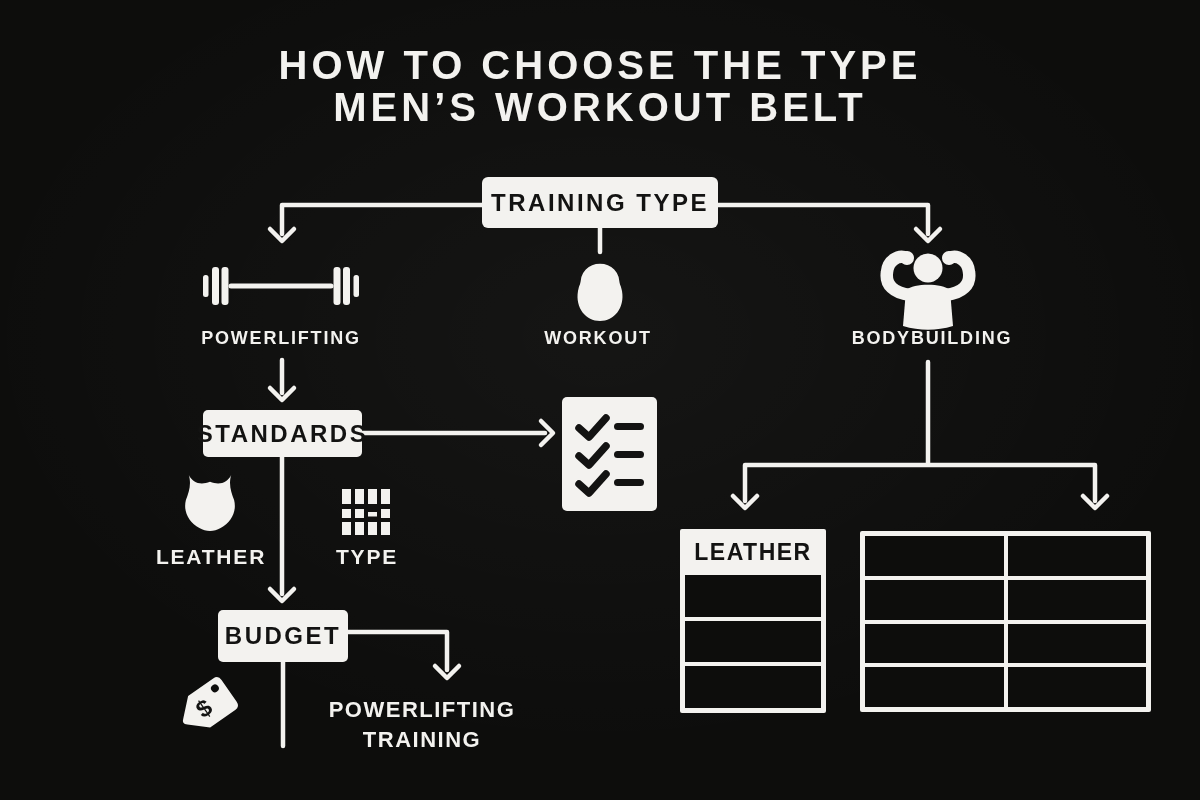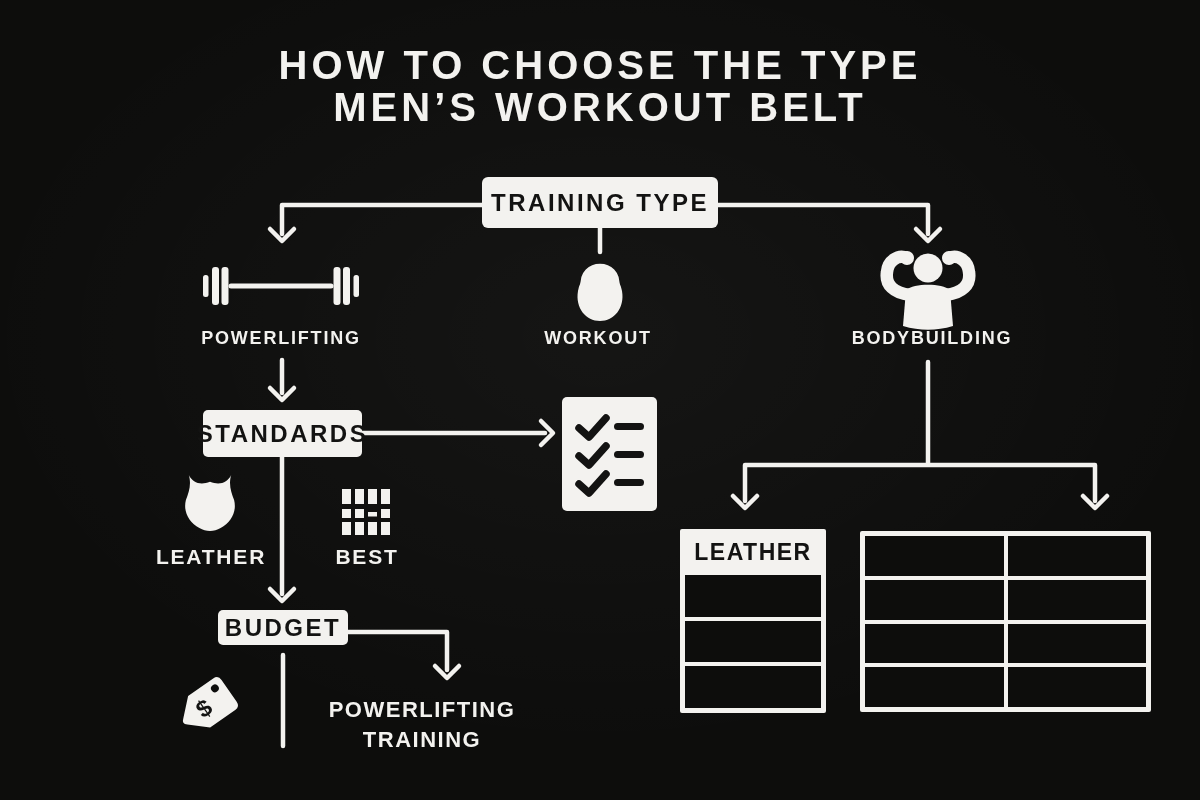--- a/index.html
+++ b/index.html
@@ -14,21 +14,21 @@
     text-align:center;color:var(--ink,#f3f2ef);
     font-weight:700;font-size:40px;line-height:42px;letter-spacing:4px;
   }
   .node{
     position:absolute;display:flex;align-items:center;justify-content:center;
     background:var(--ink,#f3f2ef);color:var(--dark,#131312);
     font-weight:700;letter-spacing:2.5px;border-radius:6px;
   }
   .node-training{left:482px;top:177px;width:236px;height:51px;font-size:24px;}
   .node-material{left:203px;top:410px;width:159px;height:47px;font-size:24px;border-radius:5px;}
-  .node-budget{left:218px;top:610px;width:130px;height:35px;font-size:24px;border-radius:5px;}
+  .node-budget{left:218px;top:610px;width:130px;height:52px;font-size:24px;border-radius:5px;}
   .lbl{
     position:absolute;text-align:center;color:var(--ink,#f3f2ef);
     font-weight:700;font-size:18px;letter-spacing:1.8px;line-height:24px;
   }
   .lbl-powerlifting{left:181px;top:326px;width:200px;}
   .lbl-crossfit{left:498px;top:326px;width:200px;}
   .lbl-bodybuilding{left:832px;top:326px;width:200px;}
   .lbl-leather{left:131px;top:545px;width:160px;font-size:21px;}
   .lbl-nylon{left:287px;top:545px;width:160px;font-size:21px;}
   .lbl-competition{left:302px;top:695px;width:240px;font-size:22px;line-height:30px;letter-spacing:1.5px;}
@@ -139,21 +139,21 @@
     <rect class="ink-fill" x="39" y="0" width="9" height="15"></rect>
     <rect class="ink-fill" x="0" y="20" width="9" height="9"></rect>
     <rect class="ink-fill" x="13" y="20" width="9" height="9"></rect>
     <rect class="ink-fill" x="26" y="23" width="9" height="4.5"></rect>
     <rect class="ink-fill" x="39" y="20" width="9" height="9"></rect>
     <rect class="ink-fill" x="0" y="33" width="9" height="13"></rect>
     <rect class="ink-fill" x="13" y="33" width="9" height="13"></rect>
     <rect class="ink-fill" x="26" y="33" width="9" height="13"></rect>
     <rect class="ink-fill" x="39" y="33" width="9" height="13"></rect>
   </svg>
-  <div class="lbl lbl-nylon">BEST</div>
+  <div class="lbl lbl-nylon">TYPE</div>
 
   <div class="node node-budget">BUDGET</div>
 
   <div class="abs tag-wrap">
     <svg width="60" height="42" viewBox="0 0 100 70">
       <path class="ink-fill" d="M36,3 H87 Q97,3 97,13 V57 Q97,67 87,67 H36 L8,41 Q0,35 8,29 Z"></path>
       <circle class="bg-fill" cx="80" cy="18" r="6.5"></circle>
       <text x="46" y="49" text-anchor="middle" font-size="40" font-weight="700" class="dark-fill">$</text>
     </svg>
   </div>

